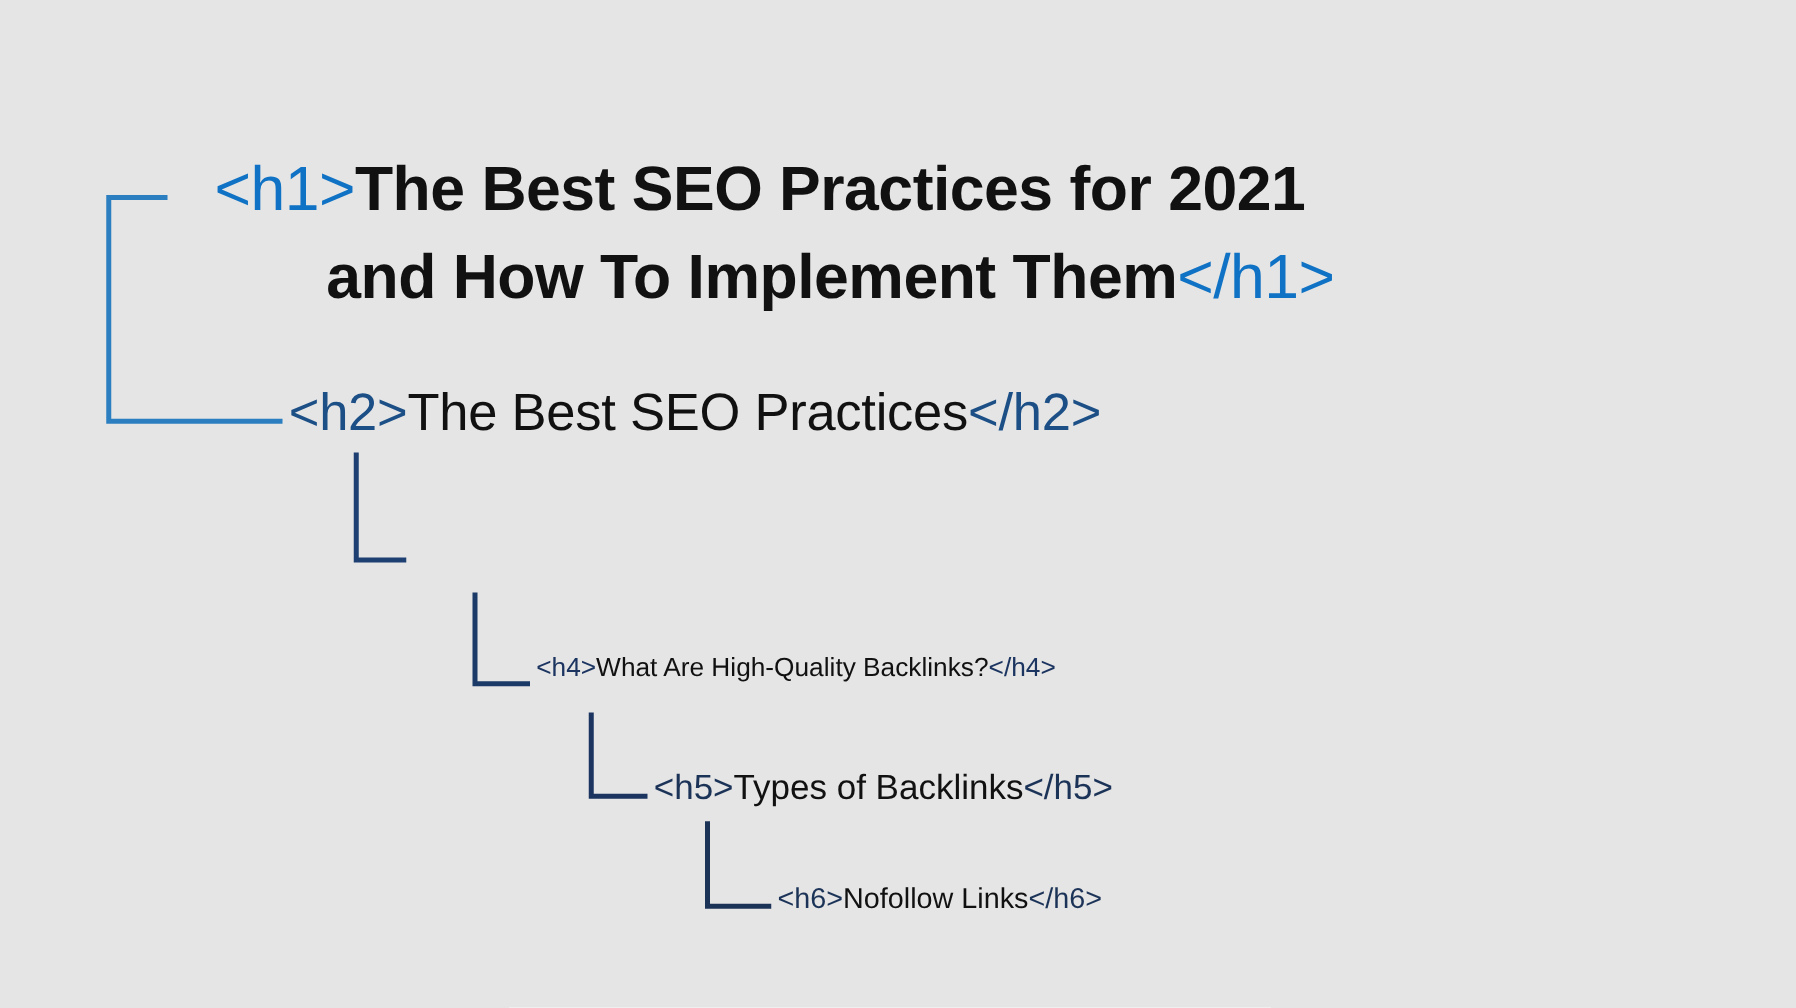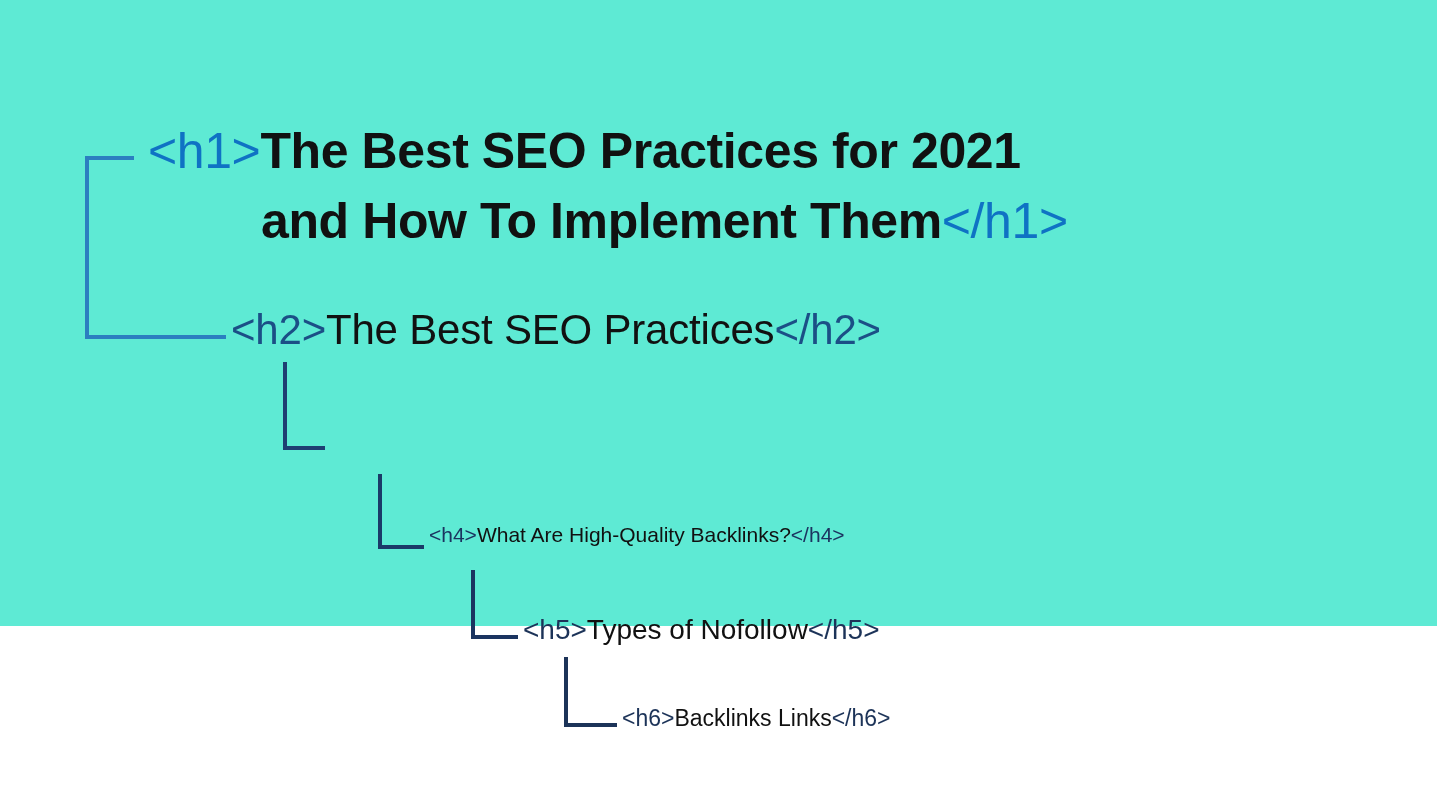--- a/index.html
+++ b/index.html
@@ -9,22 +9,23 @@
   }
   body {
     width: 1437px;
     height: 806px;
     font-family: "Liberation Sans", sans-serif;
     overflow: hidden;
   }
   #diagram {
     position: relative;
     width: 1437px;
-    height: 626px;
-    background: #5eead4;
+    height: 806px;
+    background: #e5e5e5;
+    text-align: center;
   }
   #connectors {
     position: absolute;
     left: 0;
     top: 0;
     width: 1437px;
     height: 806px;
   }
 
   .heading-row {
@@ -126,17 +127,17 @@
   <div class="heading-row lvl1">
     <span class="line line1"><span class="tag" style="color:#0f72c4">&lt;h1&gt;</span><span class="txt">The Best SEO Practices for 2021</span></span>
       <span class="line line2"><span class="txt">and How To Implement Them</span><span class="tag" style="color:#0f72c4">&lt;/h1&gt;</span></span>
   </div>
 
   <div class="heading-row lvl2"><span class="tag" style="color:#1b4f86">&lt;h2&gt;</span><span class="txt">The Best SEO Practices</span><span class="tag" style="color:#1b4f86">&lt;/h2&gt;</span></div>
 
 
   <div class="heading-row lvl4"><span class="tag" style="color:#1b3460">&lt;h4&gt;</span><span class="txt">What Are High-Quality Backlinks?</span><span class="tag" style="color:#1b3460">&lt;/h4&gt;</span></div>
 
-  <div class="heading-row lvl5"><span class="tag" style="color:#1c3358">&lt;h5&gt;</span><span class="txt">Types of Nofollow</span><span class="tag" style="color:#1c3358">&lt;/h5&gt;</span></div>
+  <div class="heading-row lvl5"><span class="tag" style="color:#1c3358">&lt;h5&gt;</span><span class="txt">Types of Backlinks</span><span class="tag" style="color:#1c3358">&lt;/h5&gt;</span></div>
 
-  <div class="heading-row lvl6"><span class="tag" style="color:#1c3358">&lt;h6&gt;</span><span class="txt">Backlinks Links</span><span class="tag" style="color:#1c3358">&lt;/h6&gt;</span></div>
+  <div class="heading-row lvl6"><span class="tag" style="color:#1c3358">&lt;h6&gt;</span><span class="txt">Nofollow Links</span><span class="tag" style="color:#1c3358">&lt;/h6&gt;</span></div>
 
 </div>
 
 </body></html>

